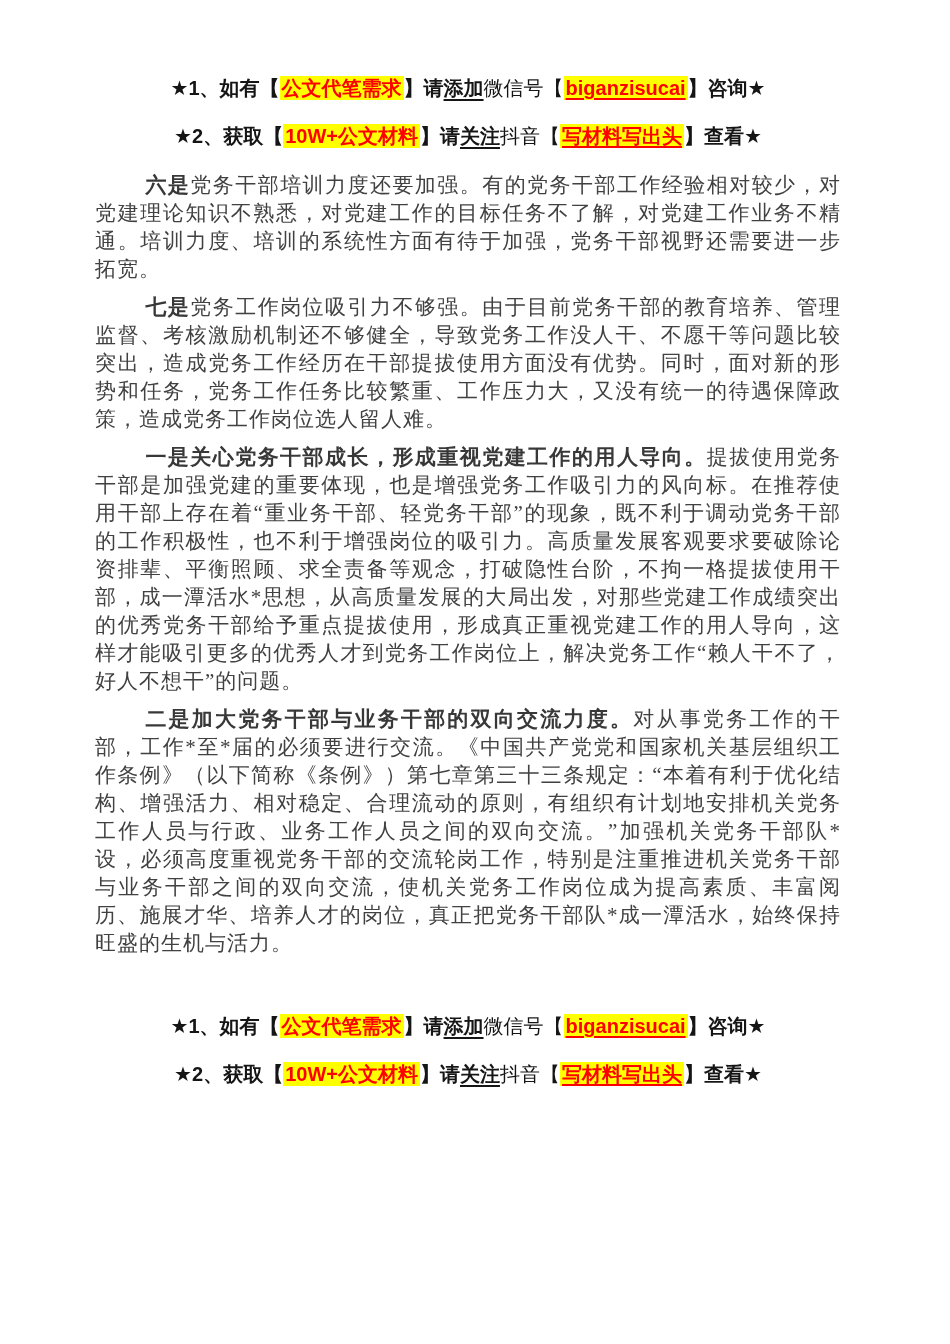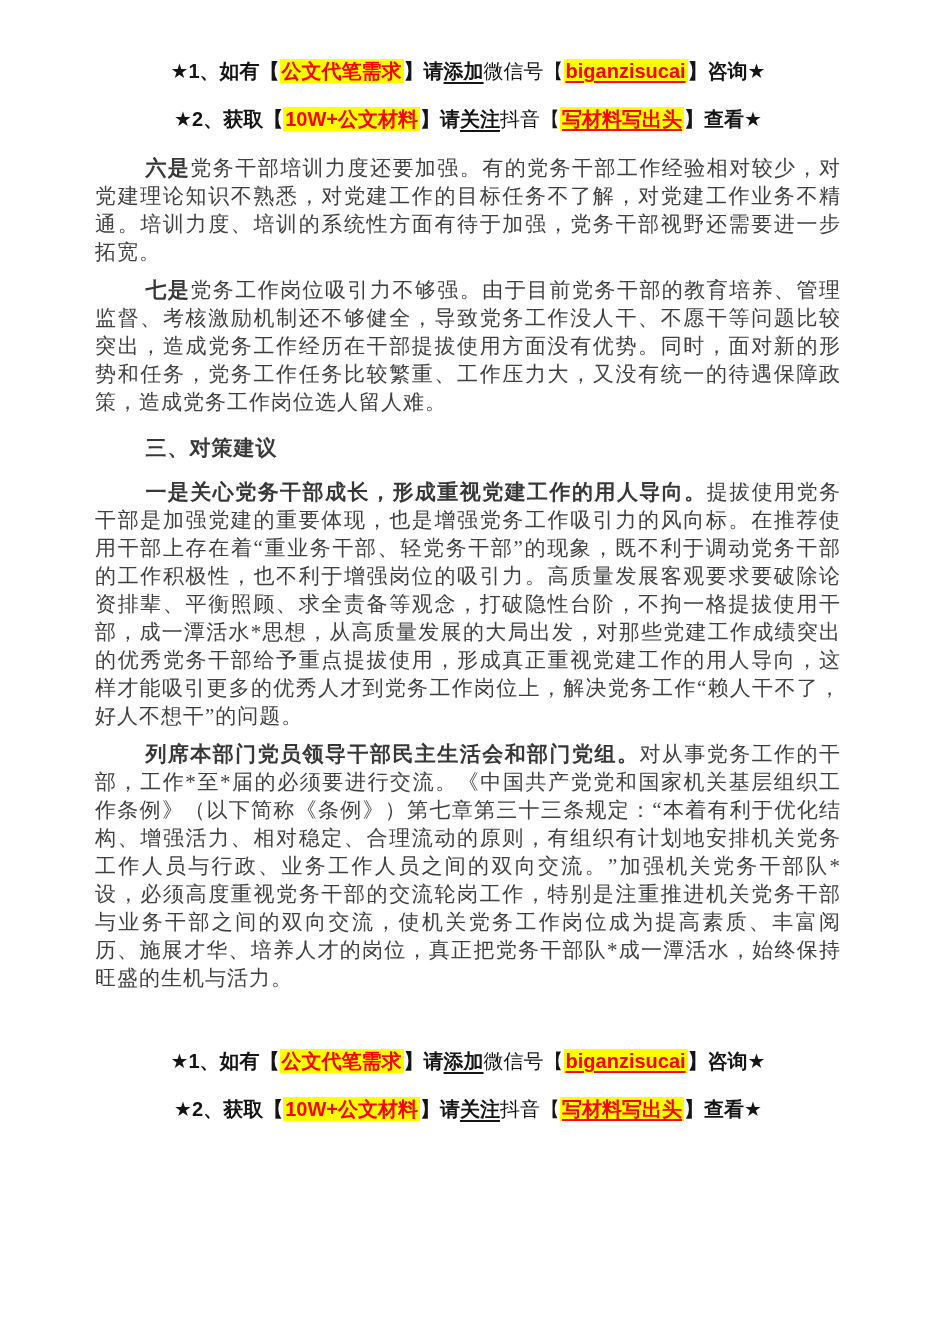--- a/index.html
+++ b/index.html
@@ -10,21 +10,21 @@
   body {
     width: 950px;
     min-height: 1344px;
     font-family: "Liberation Serif", "DejaVu Serif", serif;
     overflow: hidden;
   }
   .page {
     box-sizing: border-box;
     width: 936px;
     min-height: 1344px;
-    padding: 58px 95px 40px 95px;
+    padding: 75px 95px 40px 95px;
     background: #ffffff;
   }
 
   
   .promo {
     text-align: center;
     font-family: "Liberation Sans", "DejaVu Sans", sans-serif;
     font-weight: 700;
     font-size: 20px;
     color: #151515;
@@ -89,23 +89,22 @@
 <div class="page">
 
   <div class="promo">
     <div class="promo-line"><span>★1、如有【</span><span class="hl">公文代笔需求</span><span>】请</span><span class="u">添加</span><span class="rg">微信号【</span><span class="hl-u">biganzisucai</span><span>】咨询★</span></div>
     <div class="promo-line"><span>★2、获取【</span><span class="hl">10W+公文材料</span><span>】请</span><span class="u">关注</span><span class="rg">抖音【</span><span class="hl-u">写材料写出头</span><span>】查看★</span></div>
   </div>
 
   <div class="doc">
     <p><b>六是</b><span>党务干部培训力度还要加强。有的党务干部工作经验相对较少，对党建理论知识不熟悉，对党建工作的目标任务不了解，对党建工作业务不精通。培训力度、培训的系统性方面有待于加强，党务干部视野还需要进一步拓宽。</span></p>
     <p><b>七是</b><span>党务工作岗位吸引力不够强。由于目前党务干部的教育培养、管理监督、考核激励机制还不够健全，导致党务工作没人干、不愿干等问题比较突出，造成党务工作经历在干部提拔使用方面没有优势。同时，面对新的形势和任务，党务工作任务比较繁重、工作压力大，又没有统一的待遇保障政策，造成党务工作岗位选人留人难。</span></p>
-    <h3>三、对策建议</h3>
     <p><b>一是关心党务干部成长，形成重视党建工作的用人导向。</b><span>提拔使用党务干部是加强党建的重要体现，也是增强党务工作吸引力的风向标。在推荐使用干部上存在着“重业务干部、轻党务干部”的现象，既不利于调动党务干部的工作积极性，也不利于增强岗位的吸引力。高质量发展客观要求要破除论资排辈、平衡照顾、求全责备等观念，打破隐性台阶，不拘一格提拔使用干部，成一潭活水*思想，从高质量发展的大局出发，对那些党建工作成绩突出的优秀党务干部给予重点提拔使用，形成真正重视党建工作的用人导向，这样才能吸引更多的优秀人才到党务工作岗位上，解决党务工作“赖人干不了，好人不想干”的问题。</span></p>
-    <p><b>列席本部门党员领导干部民主生活会和部门党组。</b><span>对从事党务工作的干部，工作*至*届的必须要进行交流。《中国共产党党和国家机关基层组织工作条例》（以下简称《条例》）第七章第三十三条规定：“本着有利于优化结构、增强活力、相对稳定、合理流动的原则，有组织有计划地安排机关党务工作人员与行政、业务工作人员之间的双向交流。”加强机关党务干部队*设，必须高度重视党务干部的交流轮岗工作，特别是注重推进机关党务干部与业务干部之间的双向交流，使机关党务工作岗位成为提高素质、丰富阅历、施展才华、培养人才的岗位，真正把党务干部队*成一潭活水，始终保持旺盛的生机与活力。</span></p>
+    <p><b>二是加大党务干部与业务干部的双向交流力度。</b><span>对从事党务工作的干部，工作*至*届的必须要进行交流。《中国共产党党和国家机关基层组织工作条例》（以下简称《条例》）第七章第三十三条规定：“本着有利于优化结构、增强活力、相对稳定、合理流动的原则，有组织有计划地安排机关党务工作人员与行政、业务工作人员之间的双向交流。”加强机关党务干部队*设，必须高度重视党务干部的交流轮岗工作，特别是注重推进机关党务干部与业务干部之间的双向交流，使机关党务工作岗位成为提高素质、丰富阅历、施展才华、培养人才的岗位，真正把党务干部队*成一潭活水，始终保持旺盛的生机与活力。</span></p>
   </div>
 
   <div class="promo promo-bottom">
     <div class="promo-line"><span>★1、如有【</span><span class="hl">公文代笔需求</span><span>】请</span><span class="u">添加</span><span class="rg">微信号【</span><span class="hl-u">biganzisucai</span><span>】咨询★</span></div>
     <div class="promo-line"><span>★2、获取【</span><span class="hl">10W+公文材料</span><span>】请</span><span class="u">关注</span><span class="rg">抖音【</span><span class="hl-u">写材料写出头</span><span>】查看★</span></div>
   </div>
 
 </div>
 
 </body></html>

